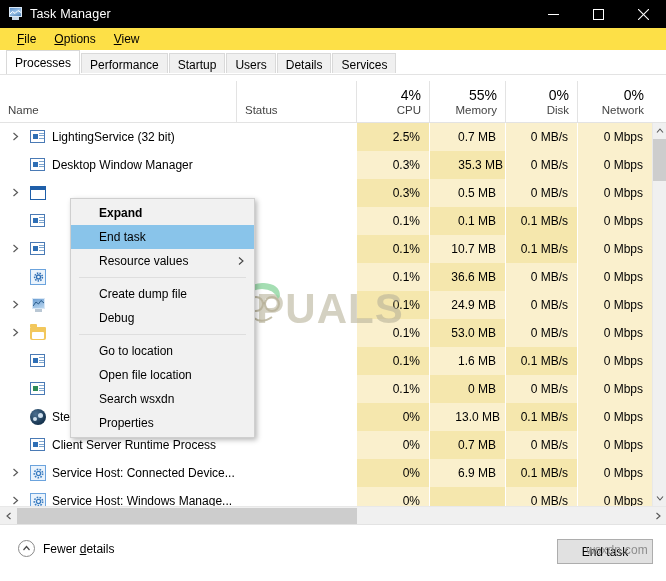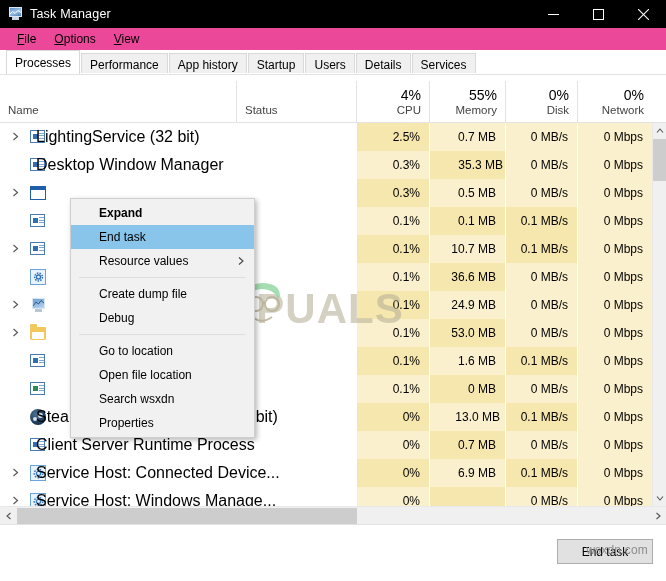--- a/index.html
+++ b/index.html
@@ -38,21 +38,21 @@
 
   #winbuttons{ position:absolute; right:0; top:0; height:28px; display:flex; }
   .winbtn{
     width:45px;height:28px;display:flex;align-items:center;justify-content:center;
     color:#fff;
   }
   .winbtn svg{ display:block; }
 
   
   #menubar{
-    height:22px;background:#ec4899;display:flex;align-items:center;
+    height:22px;background:#fde047;display:flex;align-items:center;
     padding-left:8px;
   }
   .menuitem{
     font-size:12px;padding:2px 9px;color:#000;
   }
   .menuitem u{ text-decoration:underline; }
 
   
   #tabstrip{
     height:24px;background:#ffffff;display:flex;align-items:flex-end;
@@ -108,22 +108,22 @@
   }
   .cell.num{ justify-content:flex-end;padding-right:9px; }
   .band{ position:absolute;top:0;height:28px; }
 
   .chev{
     position:absolute;left:11px;top:9px;width:9px;height:9px;
   }
   .icon{
     position:absolute;left:30px;top:6px;width:16px;height:16px;
   }
-  .pname{ position:absolute;left:36px;top:0;height:28px;display:flex;align-items:center;
-          font-size:16px;white-space:nowrap; }
+  .pname{ position:absolute;left:52px;top:0;height:28px;display:flex;align-items:center;
+          font-size:12px;white-space:nowrap; }
 
   
   .ic-win{ width:16px;height:14px;background:#fff;border:1.6px solid #1f5fa9;margin-top:1px; }
   .ic-win .tl{ width:100%;height:3px;background:#1f5fa9; }
   .ic-doc{ width:15px;height:13px;background:#ffffff;border:1.3px solid #4a7ab5;margin-top:1px;
            display:flex;align-items:center; }
   .ic-doc .sq{ width:5px;height:5px;background:#2f6fb5;margin-left:1.5px; }
   .ic-doc .ln{ flex:1;height:7px;margin-left:1.5px;
            background:repeating-linear-gradient(to bottom,#7fa6cf 0 1px,transparent 1px 2.5px); }
   .ic-doc.green .sq{ background:#2e8b57; }
@@ -242,23 +242,20 @@
 </div>
 
 <div id="tabstrip">
   <div class="tab active">
       <span>Processes</span>
     </div>
   <div class="tab">
       <span>Performance</span>
     </div>
   <div class="tab">
-      <span>App history</span>
-    </div>
-  <div class="tab">
       <span>Startup</span>
     </div>
   <div class="tab">
       <span>Users</span>
     </div>
   <div class="tab">
       <span>Details</span>
     </div>
   <div class="tab">
       <span>Services</span>
@@ -648,17 +645,25 @@
     </div>
     <div class="mi">
       <span>Search wsxdn</span>
     </div>
     <div class="mi">
       <span>Properties</span>
     </div>
   </div>
 
 <div id="bottombar">
+  <div id="fewer">
+    <span class="circ">
+      <svg width="9" height="9" viewBox="0 0 9 9">
+          <polyline points="1.5,6 4.5,2.5 7.5,6" fill="none" stroke="#4a4a4a" stroke-width="1.2"></polyline>
+        </svg>
+    </span>
+    <span><span>Fewer </span><u>d</u><span>etails</span></span>
+  </div>
   <div id="endtask">
     <span>End task</span>
   </div>
 </div>
 <div id="wmbottom">wsxdn.com</div>
 
 </body></html>

